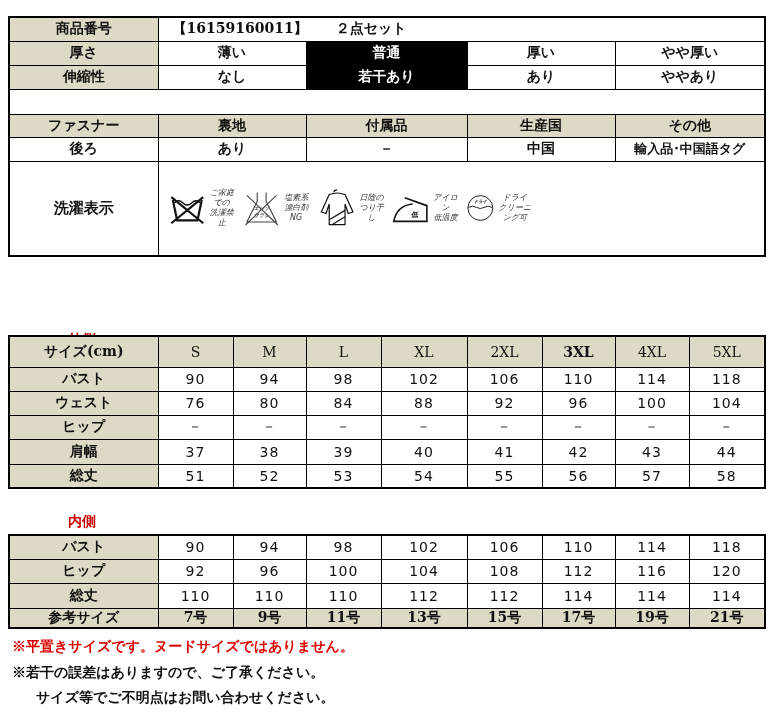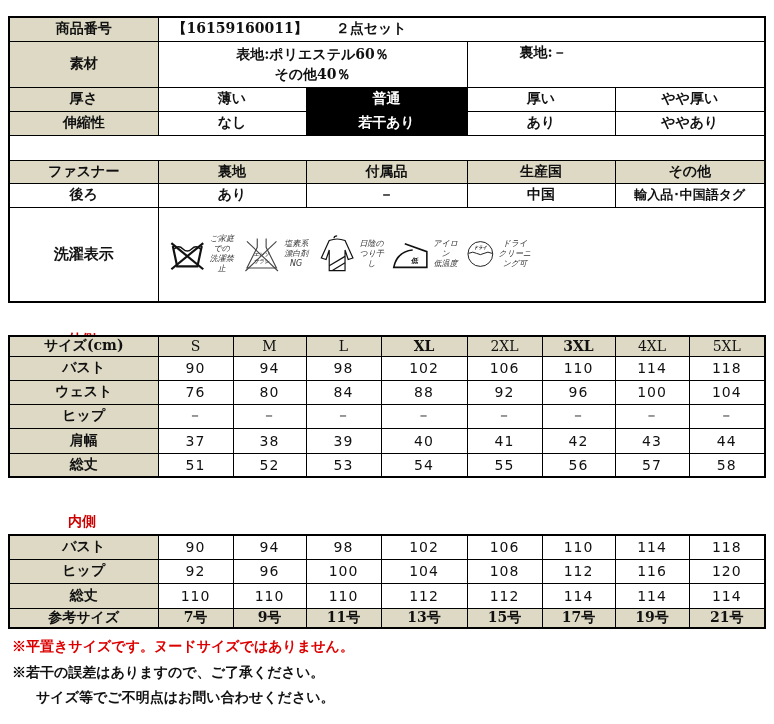--- a/index.html
+++ b/index.html
@@ -31,30 +31,20 @@
       <col style="width:148px">
       <col style="width:161px">
       <col style="width:148px">
       <col style="width:150px">
   </colgroup>
   <tbody>
       <tr style="height:24px">
     <td class="hdr">商品番号</td>
     <td colspan="4" class="left" style="padding-left:14px !important;margin-left:16px;">【16159160011】　　２点セット</td>
   </tr>
-  <tr style="height:46px">
-    <td class="hdr">素材</td>
-    <td colspan="2" style="line-height:20px;">
-      <div>表地:ポリエステル60％</div>
-      <div>その他40％</div>
-    </td>
-    <td colspan="2" style="vertical-align:top; text-align:left; padding-left:52px; padding-top:2px;">
-      <span>裏地:－</span>
-    </td>
-  </tr>
   <tr style="height:24px">
     <td class="hdr">厚さ</td>
     <td>薄い</td>
     <td class="blk">普通</td>
     <td>厚い</td>
     <td>やや厚い</td>
   </tr>
   <tr style="height:24px">
     <td class="hdr">伸縮性</td>
     <td>なし</td>
@@ -149,26 +139,26 @@
       <col style="width:75px">
       <col style="width:73px">
       <col style="width:75px">
       <col style="width:86px">
       <col style="width:75px">
       <col style="width:73px">
       <col style="width:74px">
       <col style="width:76px">
   </colgroup>
   <tbody>
-      <tr style="height:20px">
+      <tr style="height:31px">
     <td class="hdr">サイズ(cm)</td>
     <td class="hdr" style="font-weight:normal">S</td>
     <td class="hdr" style="font-weight:normal">M</td>
     <td class="hdr" style="font-weight:normal">L</td>
-    <td class="hdr" style="font-weight:bold">XL</td>
+    <td class="hdr" style="font-weight:normal">XL</td>
     <td class="hdr" style="font-weight:normal">2XL</td>
     <td class="hdr" style="font-weight:bold">3XL</td>
     <td class="hdr" style="font-weight:normal">4XL</td>
     <td class="hdr" style="font-weight:normal">5XL</td>
   </tr>
   <tr style="height:24px">
     <td class="hdr">バスト</td>
     <td class="num">90</td>
     <td class="num">94</td>
     <td class="num">98</td>

